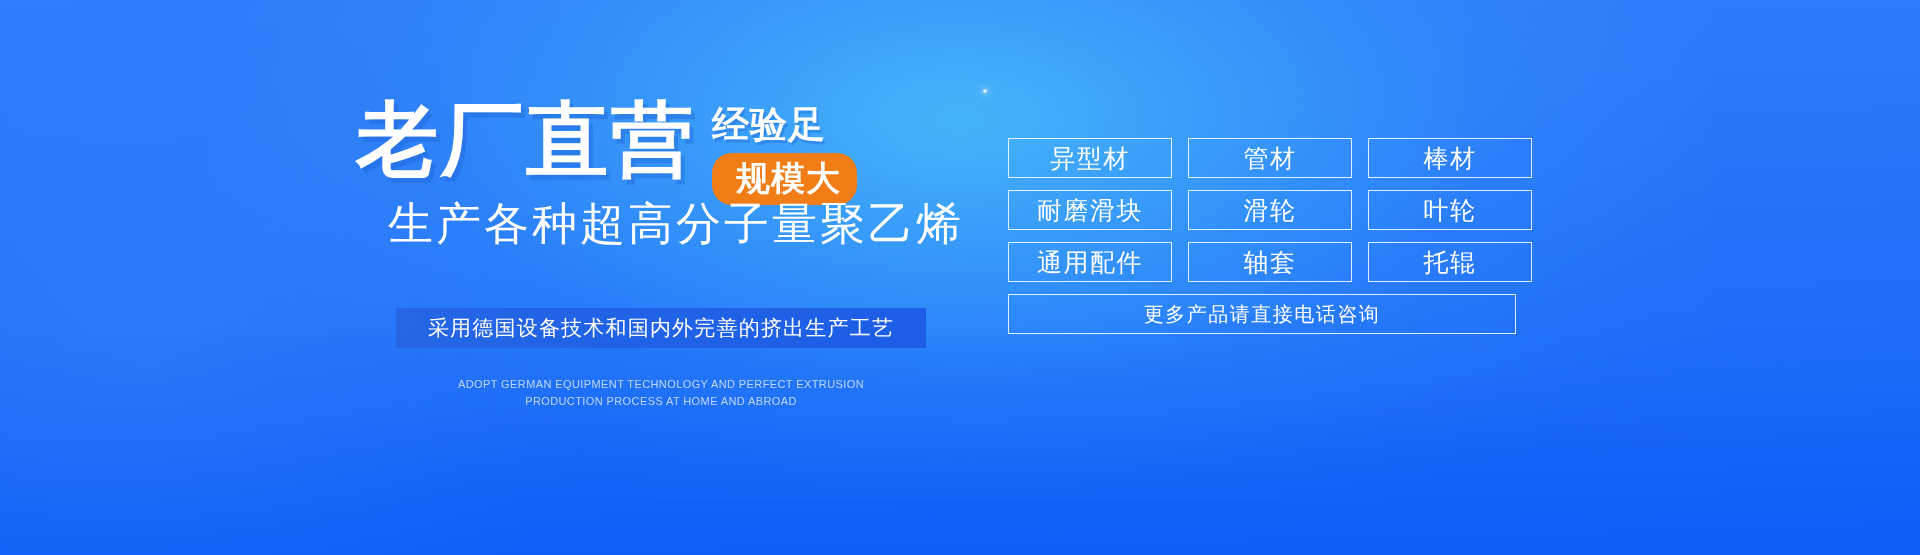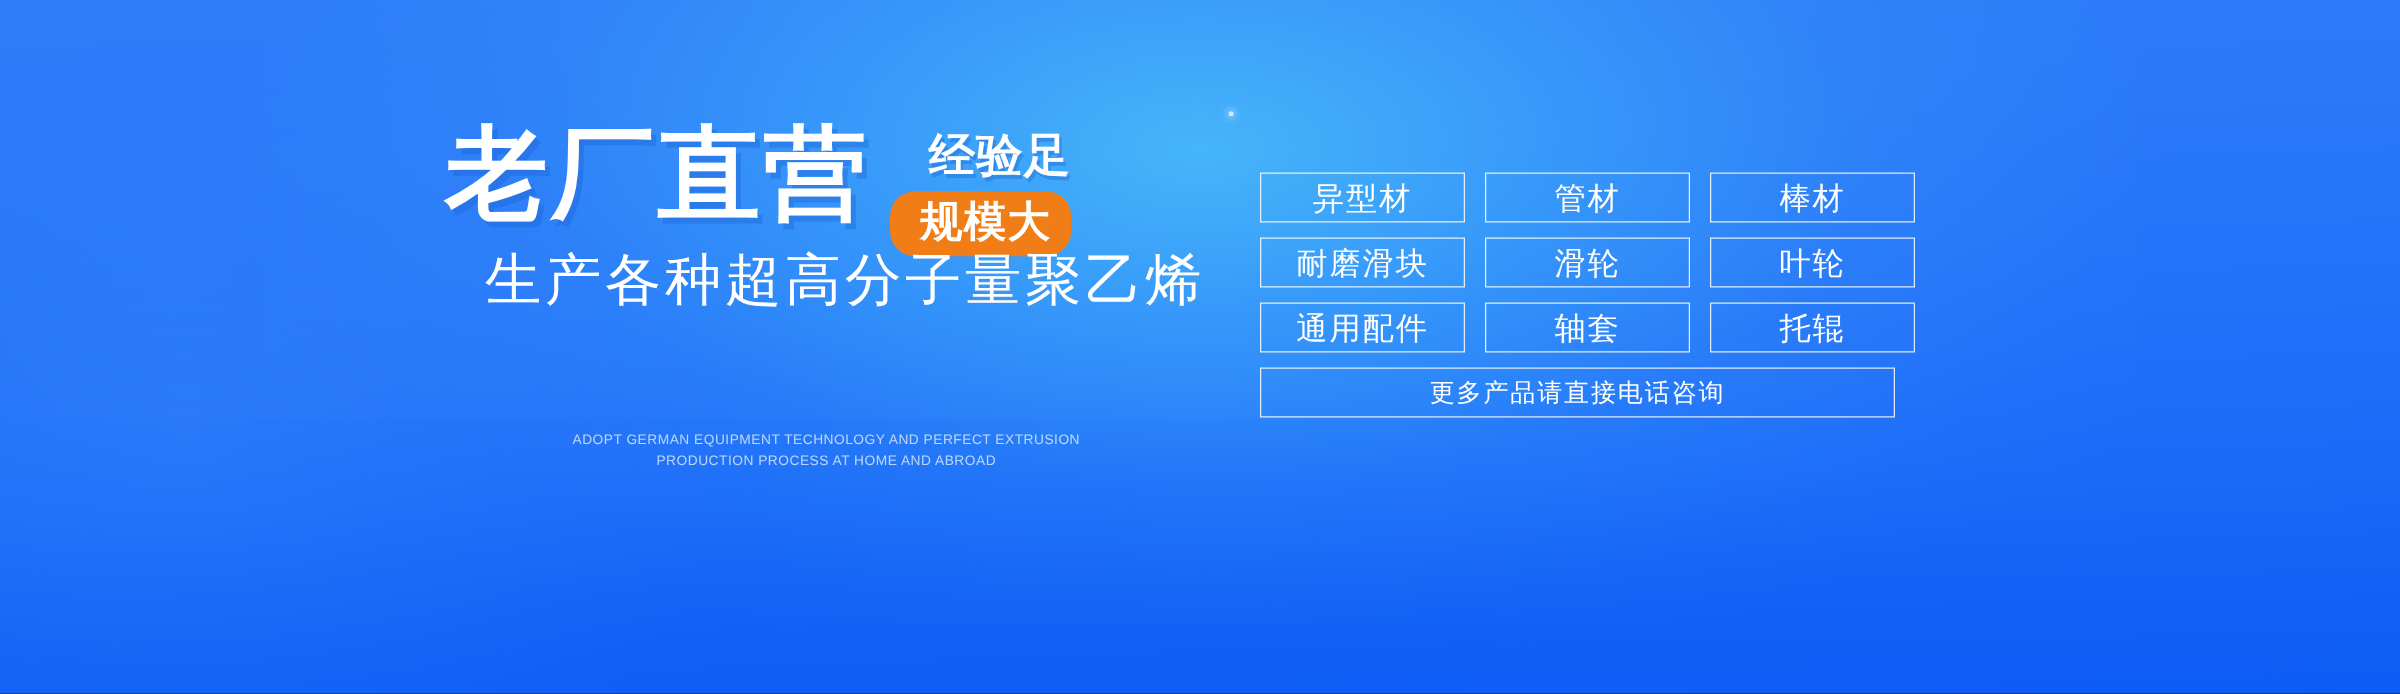--- a/index.html
+++ b/index.html
@@ -78,21 +78,21 @@
     letter-spacing: 3px;
     text-shadow: 4px 5px 0 rgba(30,96,210,0.38);
     white-space: nowrap;
     font-family: "DejaVu Sans", "Liberation Sans", sans-serif;
   }
   #badge-stack {
     margin-left: 16px;
     margin-top: 6px;
     display: flex;
     flex-direction: column;
-    align-items: flex-end;
+    align-items: flex-start;
   }
   #badge-top {
     font-size: 37px;
     line-height: 42px;
     font-weight: 700;
     color: #ffffff;
     letter-spacing: 1px;
     text-shadow: 2px 3px 0 rgba(30,96,210,0.38);
     white-space: nowrap;
     font-family: "DejaVu Sans", "Liberation Sans", sans-serif;
@@ -136,21 +136,21 @@
   #tagline-text {
     font-size: 21px;
     color: #ffffff;
     letter-spacing: 1.2px;
     white-space: nowrap;
     font-family: "DejaVu Sans", "Liberation Sans", sans-serif;
   }
   #english-block {
     position: absolute;
     left: 396px;
-    top: 344px;
+    top: 376px;
     width: 530px;
     text-align: center;
   }
   .english-line {
     font-size: 11px;
     line-height: 17px;
     letter-spacing: 0.4px;
     color: rgba(230,240,255,0.78);
     font-family: "Liberation Sans", sans-serif;
     white-space: nowrap;
@@ -217,20 +217,23 @@
     <div id="headline-row">
       <div id="headline-main">老厂直营</div>
       <div id="badge-stack">
         <div id="badge-top">经验足</div>
         <div id="badge-bottom">规模大</div>
       </div>
     </div>
 
     <div id="headline-sub">生产各种超高分子量聚乙烯</div>
 
+    <div id="tagline-bar">
+      <span id="tagline-text">采用德国设备技术和国内外完善的挤出生产工艺</span>
+    </div>
 
     <div id="english-block">
       <div class="english-line">ADOPT GERMAN EQUIPMENT TECHNOLOGY AND PERFECT EXTRUSION</div>
       <div class="english-line">PRODUCTION PROCESS AT HOME AND ABROAD</div>
     </div>
 
   </div>
 
   <div id="product-panel">
     <div id="product-grid">

